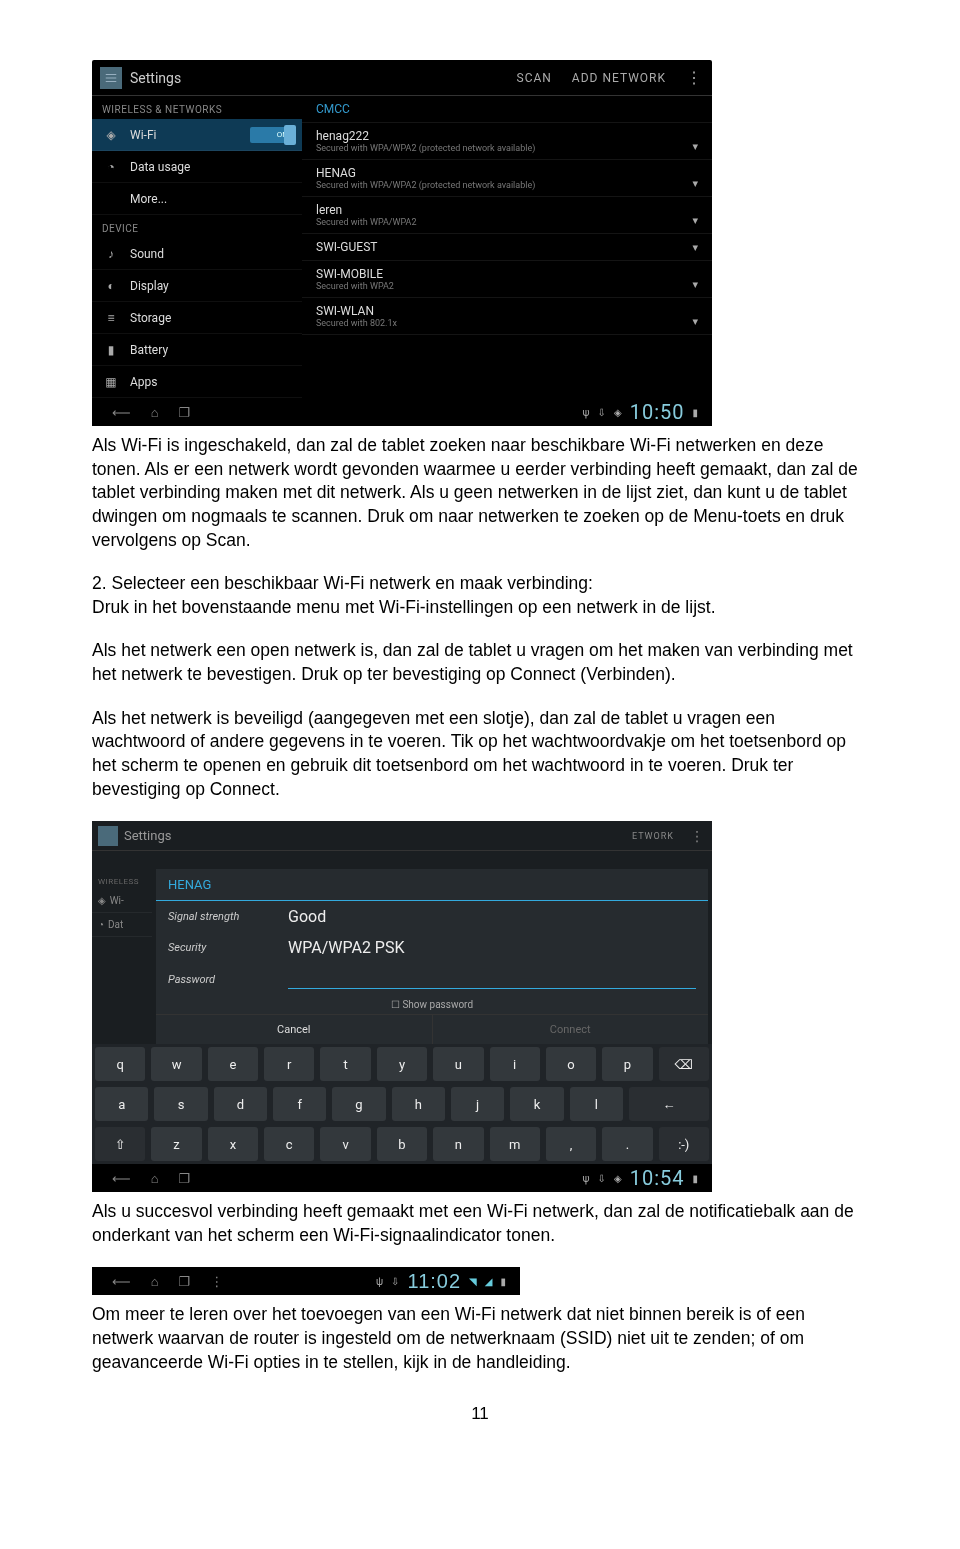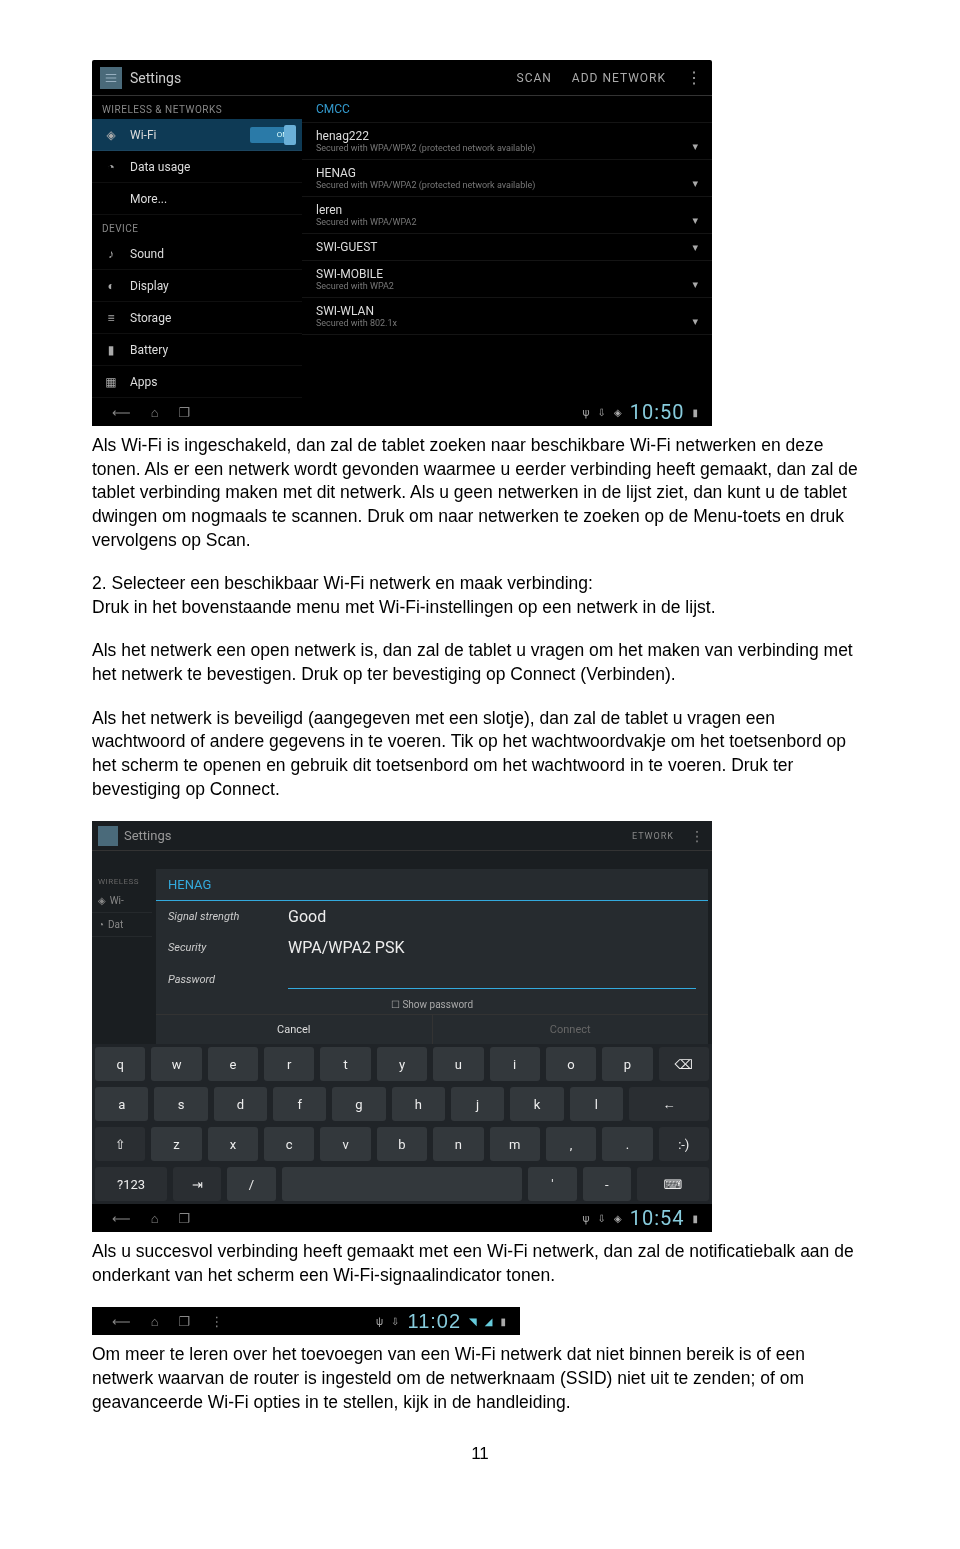--- a/index.html
+++ b/index.html
@@ -266,29 +266,20 @@
           <div class="key">x</div>
           <div class="key">c</div>
           <div class="key">v</div>
           <div class="key">b</div>
           <div class="key">n</div>
           <div class="key">m</div>
           <div class="key">,</div>
           <div class="key">.</div>
           <div class="key dark">:-)</div>
         </div>
-      <div class="krow" id="kr4">
-          <div class="key dark wide15">?123</div>
-          <div class="key dark">⇥</div>
-          <div class="key">/</div>
-          <div class="key wide5"></div>
-          <div class="key">'</div>
-          <div class="key">-</div>
-          <div class="key dark wide15">⌨</div>
-        </div>
     </div>
     <div class="navbar">
       <span class="nic">⟵</span>
       <span class="nic">⌂</span>
       <span class="nic">❐</span>
       <span class="spacer"></span>
       <span class="rstat">ψ</span>
       <span class="rstat">⇩</span>
       <span class="rstat">◈</span>
       <span class="clock">10:54</span>

